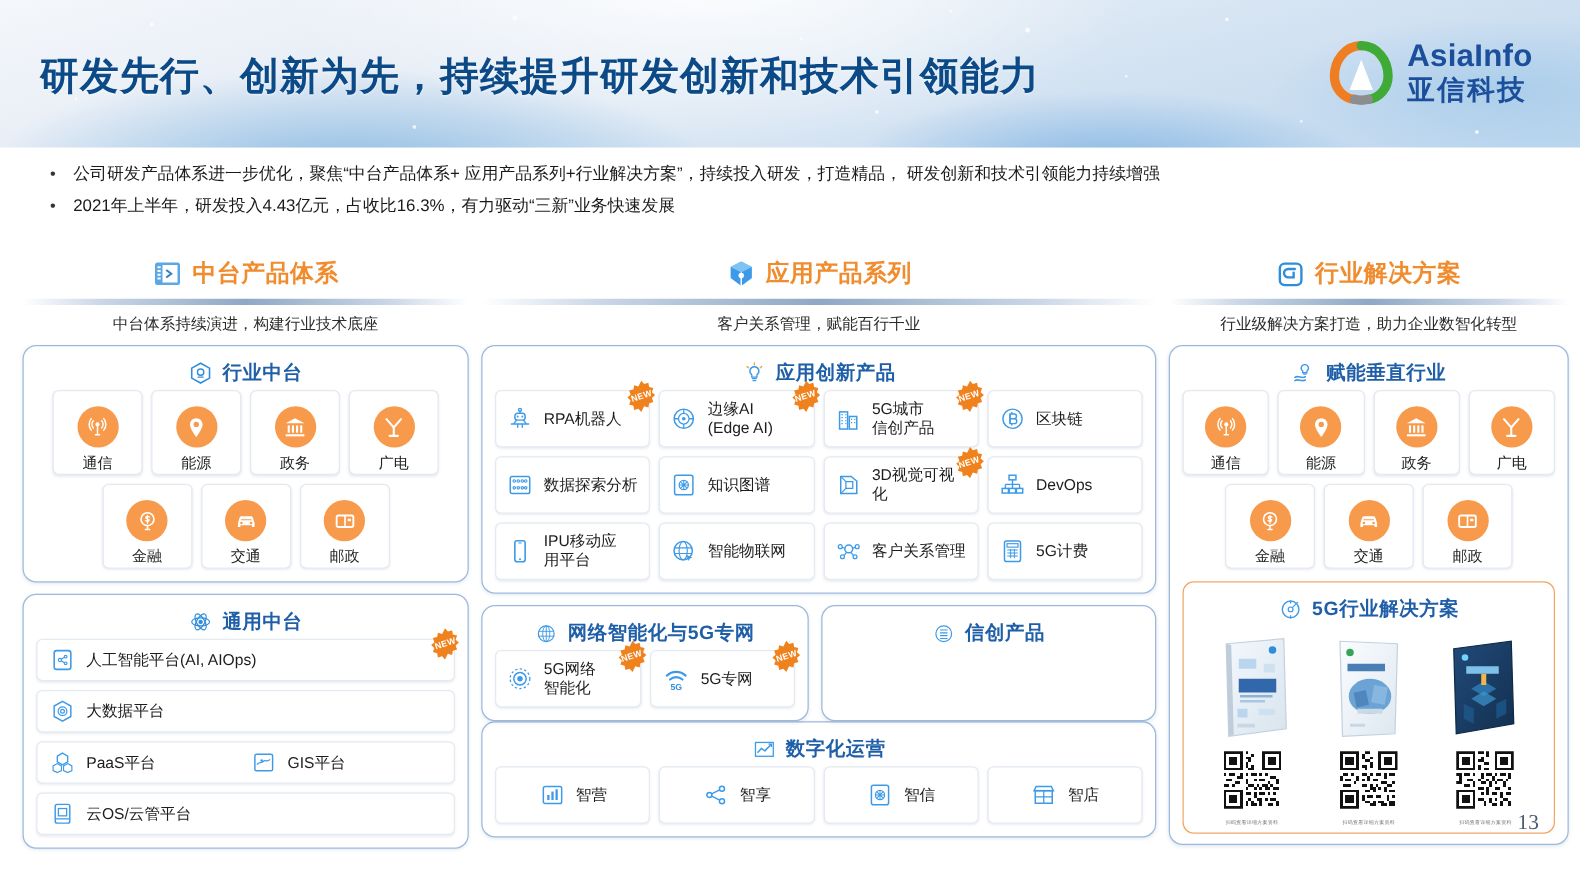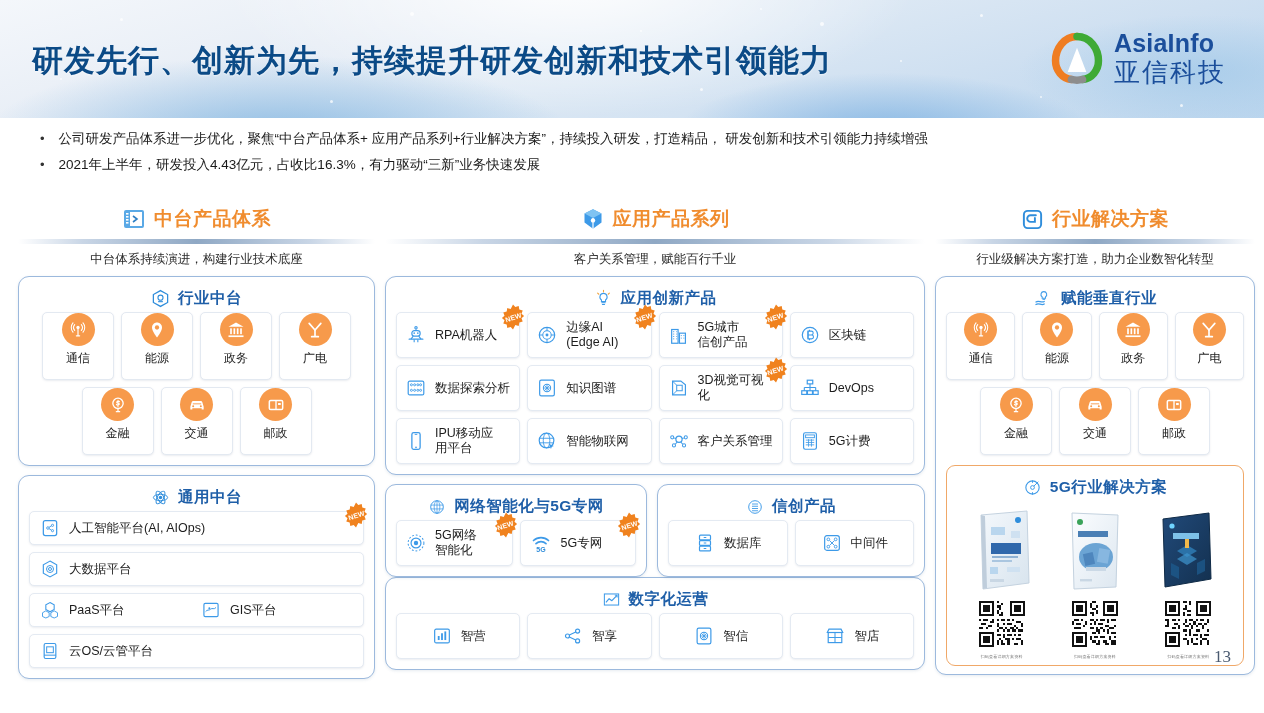--- a/index.html
+++ b/index.html
@@ -27,21 +27,21 @@
     position:absolute; left:32px; top:40px;
     font-size:31px; font-weight:bold; color:#0b4a86;
     letter-spacing:1px; white-space:nowrap;
     text-shadow:0 1px 2px rgba(255,255,255,.6);
   }
   
   .logo{ position:absolute; right:38px; top:30px; display:flex; align-items:center; gap:9px; }
   .logo-mark{ width:56px; height:56px; }
   .logo-text{ display:flex; flex-direction:column; line-height:1; }
   .logo-en{ font-size:25px; font-weight:bold; color:#1b4e9b; letter-spacing:.2px;}
-  .logo-cn{ font-size:26px; font-weight:normal; color:#1b4e9b; letter-spacing:2px; margin-top:3px;}
+  .logo-cn{ font-size:22px; font-weight:bold; color:#1b4e9b; letter-spacing:2px; margin-top:3px;}
 
   
   .bullets{ position:absolute; left:0; top:126px; width:1264px; }
   .bullet{ display:flex; align-items:flex-start; padding:3px 0 3px 40px; }
   .bullet .dot{ color:#333; font-size:13px; margin-right:14px; line-height:20px;}
   .bullet .txt{ font-size:13.5px; color:#1a1a1a; line-height:20px; white-space:nowrap; }
 
   
   .col{ position:absolute; top:205px; }
   .col-left{ left:18px; width:357px; }
@@ -65,21 +65,21 @@
   .panel + .panel{ margin-top:9px; }
   .panel-title{ display:flex; align-items:center; justify-content:center; gap:8px; height:27px; }
   .panel-title .t{ font-size:15.5px; font-weight:bold; color:#1f5fa8; letter-spacing:.5px;}
 
   
   .tile-row{ display:flex; gap:7px; justify-content:center; }
   .tile-row + .tile-row{ margin-top:7px; }
   .tile{
     width:72px; height:68px; background:#fff; border:1px solid #e3e9f1; border-radius:5px;
     box-shadow:0 1px 2px rgba(90,110,140,.13);
-    display:flex; flex-direction:column; align-items:center; justify-content:flex-start; gap:4px;
+    display:flex; flex-direction:column; align-items:center; justify-content:flex-end; gap:4px;
   }
   .tile .circ{
     width:33px; height:33px; border-radius:50%; background:#f79a4b;
     display:flex; align-items:center; justify-content:center;
   }
   .tile .lbl{ font-size:12px; color:#222; }
 
   
   .grid{ display:grid; gap:7px; }
   .mcard{
@@ -567,42 +567,20 @@
     </div>
 
     <div class="panel" style="width:268px;">
       <div class="panel-title">
         <svg width="18" height="18" viewBox="0 0 24 24">
           <circle cx="12" cy="12" r="8.4" fill="none" stroke="#3d9ae8" stroke-width="1.3"></circle>
           <path d="M8 8h8M8 11h8M8 14h8M8 17h8" stroke="#3d9ae8" stroke-width="1.2"></path>
         </svg>
         <span class="t">信创产品</span>
       </div>
-      <div class="grid" style="grid-template-columns:repeat(2,1fr);">
-        <div class="mcard" style="justify-content:center;">
-          <svg class="ico" width="22" height="22" viewBox="0 0 24 24">
-            <rect x="6" y="3.5" width="12" height="5" rx="1" fill="none" stroke="#3d9ae8" stroke-width="1.3"></rect>
-            <rect x="6" y="9.5" width="12" height="5" rx="1" fill="none" stroke="#3d9ae8" stroke-width="1.3"></rect>
-            <rect x="6" y="15.5" width="12" height="5" rx="1" fill="none" stroke="#3d9ae8" stroke-width="1.3"></rect>
-            <path d="M10.6 6h2.8M10.6 12h2.8M10.6 18h2.8" stroke="#3d9ae8" stroke-width="1.1"></path>
-          </svg>
-          <span class="mlbl">数据库</span>
-        </div>
-        <div class="mcard" style="justify-content:center;">
-          <svg class="ico" width="22" height="22" viewBox="0 0 24 24">
-            <rect x="4" y="4" width="16" height="16" rx="2.4" fill="none" stroke="#3d9ae8" stroke-width="1.3"></rect>
-            <circle cx="8" cy="8" r="1.5" fill="none" stroke="#3d9ae8" stroke-width="1"></circle>
-            <circle cx="16" cy="8" r="1.5" fill="none" stroke="#3d9ae8" stroke-width="1"></circle>
-            <circle cx="8" cy="16" r="1.5" fill="none" stroke="#3d9ae8" stroke-width="1"></circle>
-            <circle cx="16" cy="16" r="1.5" fill="none" stroke="#3d9ae8" stroke-width="1"></circle>
-            <path d="M9.4 9.4 L14.6 14.6M14.6 9.4 L9.4 14.6" stroke="#3d9ae8" stroke-width="1"></path>
-          </svg>
-          <span class="mlbl">中间件</span>
-        </div>
-      </div>
     </div>
   </div>
 
   <div class="panel">
     <div class="panel-title">
       <svg width="19" height="19" viewBox="0 0 24 24">
         <rect x="3" y="5" width="18" height="14" fill="none" stroke="#3d9ae8" stroke-width="1.3"></rect>
         <path d="M5 15.5 L9 11 L12.5 13.5 L19 6.8" fill="none" stroke="#3d9ae8" stroke-width="1.5" stroke-linejoin="round"></path>
         <path d="M16.2 6.6 h2.9 v2.9" fill="none" stroke="#3d9ae8" stroke-width="1.2"></path>
       </svg>

